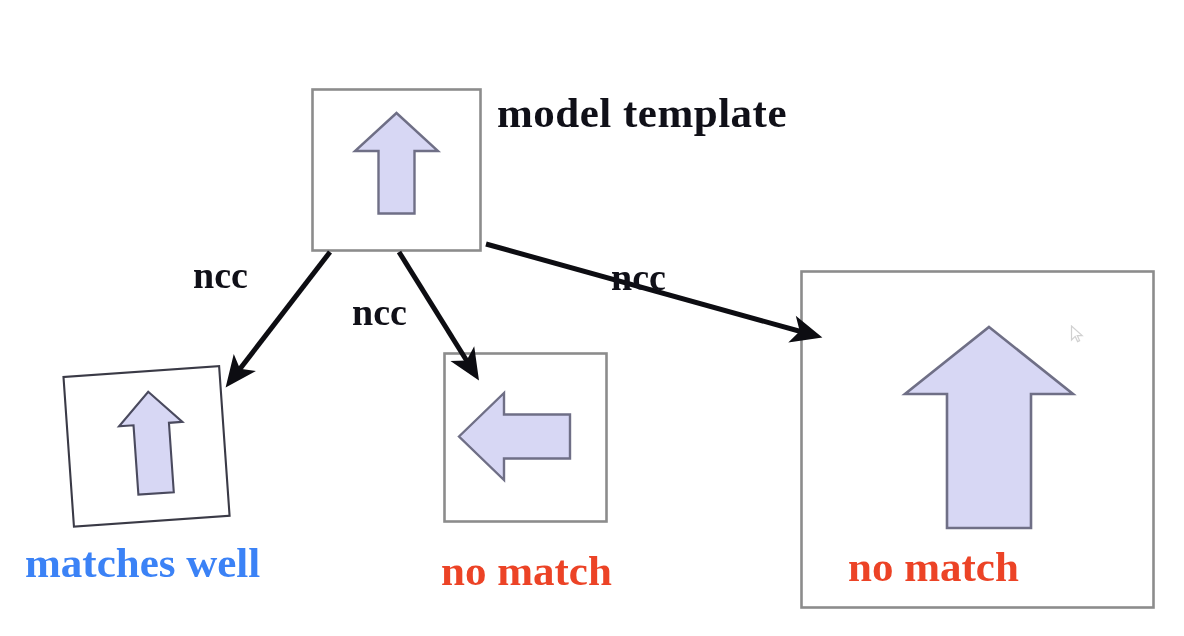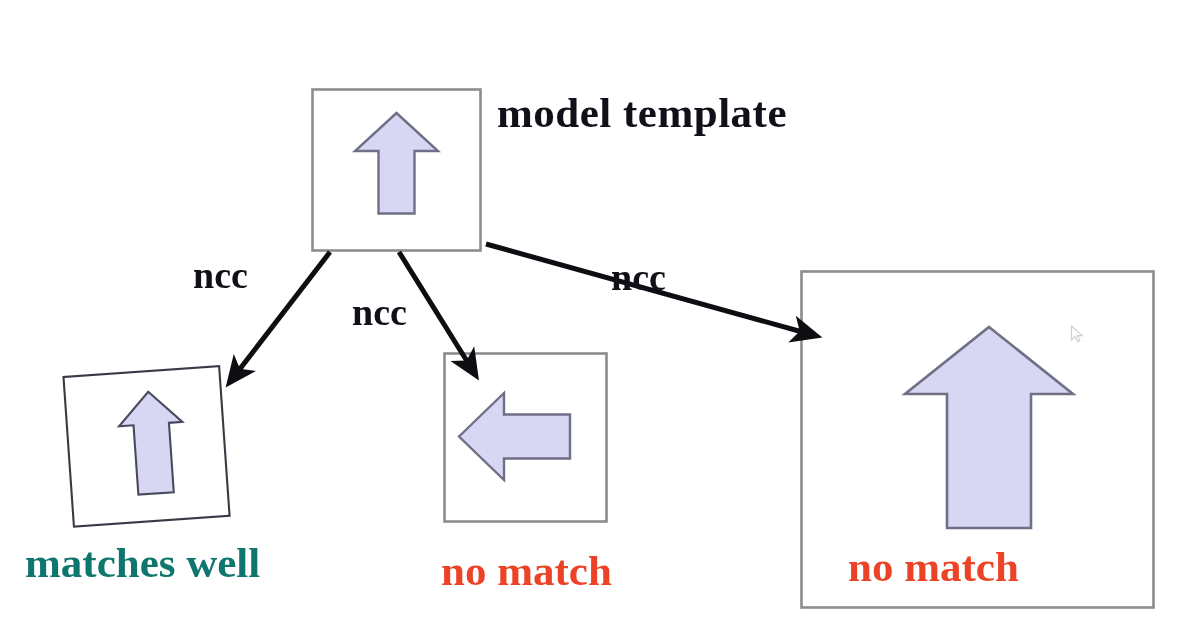--- a/index.html
+++ b/index.html
@@ -49,21 +49,21 @@
   }
   #label-ncc-right {
     left: 611px;
     top: 258px;
     font-size: 38px;
   }
   #label-matches-well {
     left: 25px;
     top: 541px;
     font-size: 43px;
-    color: #0f766e;
+    color: #3b82f6;
   }
   #label-no-match-mid {
     left: 441px;
     top: 549px;
     font-size: 43px;
     color: #ec4326;
   }
   #label-no-match-right {
     left: 848px;
     top: 545px;

